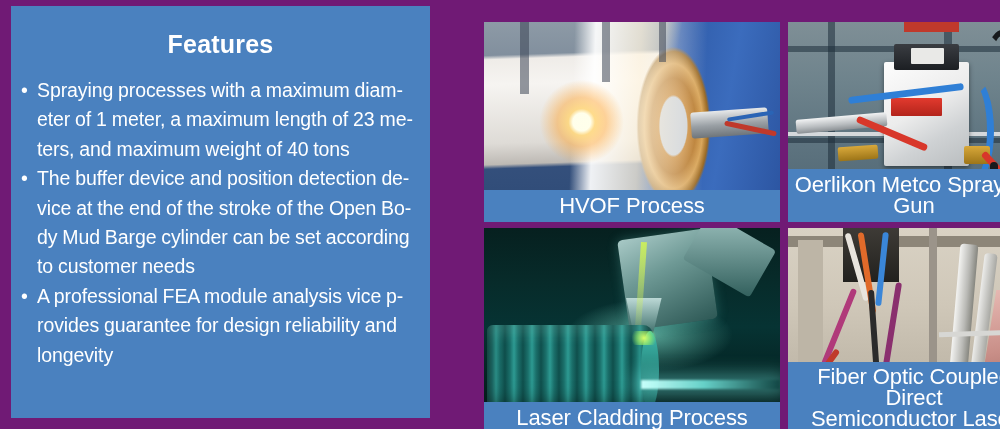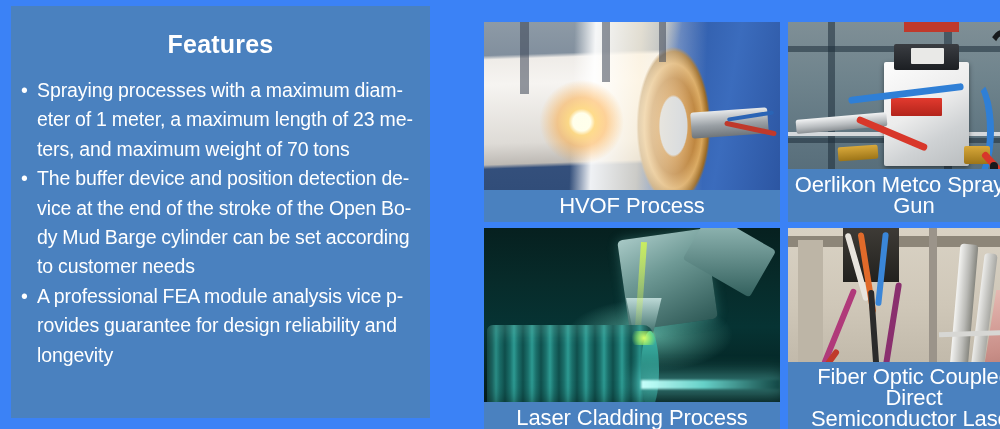--- a/index.html
+++ b/index.html
@@ -10,21 +10,21 @@
   body {
     width: 1000px;
     height: 429px;
     font-family: "Liberation Sans", sans-serif;
     overflow: hidden;
   }
   .page {
     position: relative;
     width: 1000px;
     height: 429px;
-    background: #3b82f6;
+    background: #701a75;
   }
 
   
   .features-panel {
     position: absolute;
     left: 11px;
     top: 6px;
     width: 419px;
     height: 412px;
     background: #4a81bf;
@@ -333,21 +333,21 @@
 <div class="page">
 
   <section class="features-panel">
     <h1 class="features-title">Features</h1>
 
     <ul class="features-list">
       <li class="feature-item">
         <span class="bullet">•</span>
         <span class="ftxt">Spraying processes with a maximum diam-
 eter of 1 meter, a maximum length of 23 me-
-ters, and maximum weight of 70 tons</span>
+ters, and maximum weight of 40 tons</span>
       </li>
       <li class="feature-item">
         <span class="bullet">•</span>
         <span class="ftxt">The buffer device and position detection de-
 vice at the end of the stroke of the Open Bo-
 dy Mud Barge cylinder can be set according
 to customer needs</span>
       </li>
       <li class="feature-item">
         <span class="bullet">•</span>

